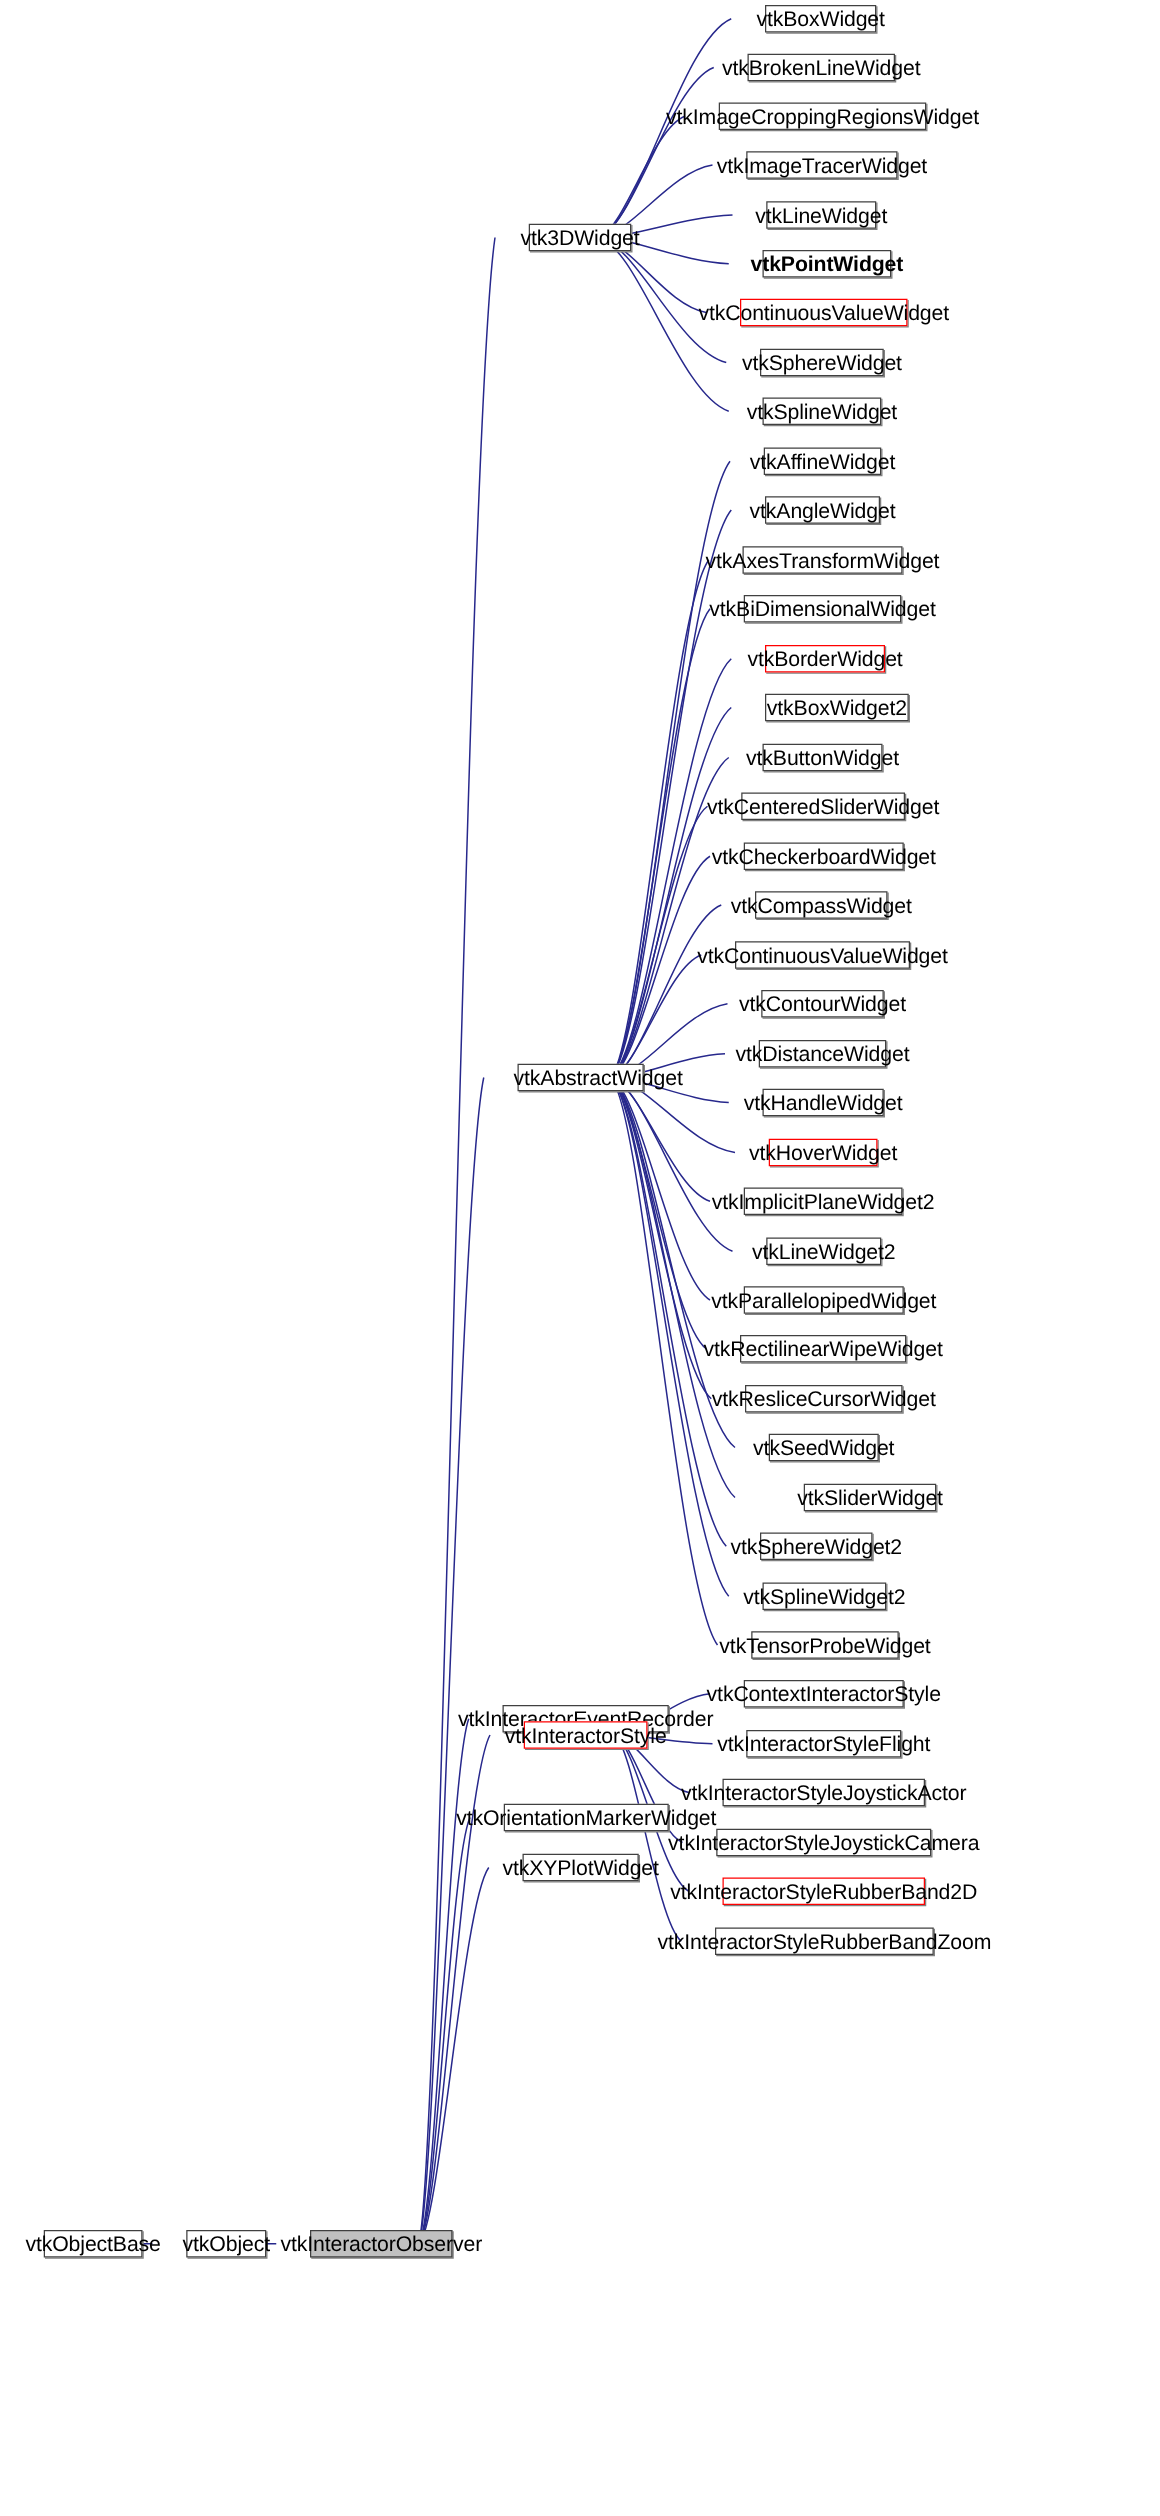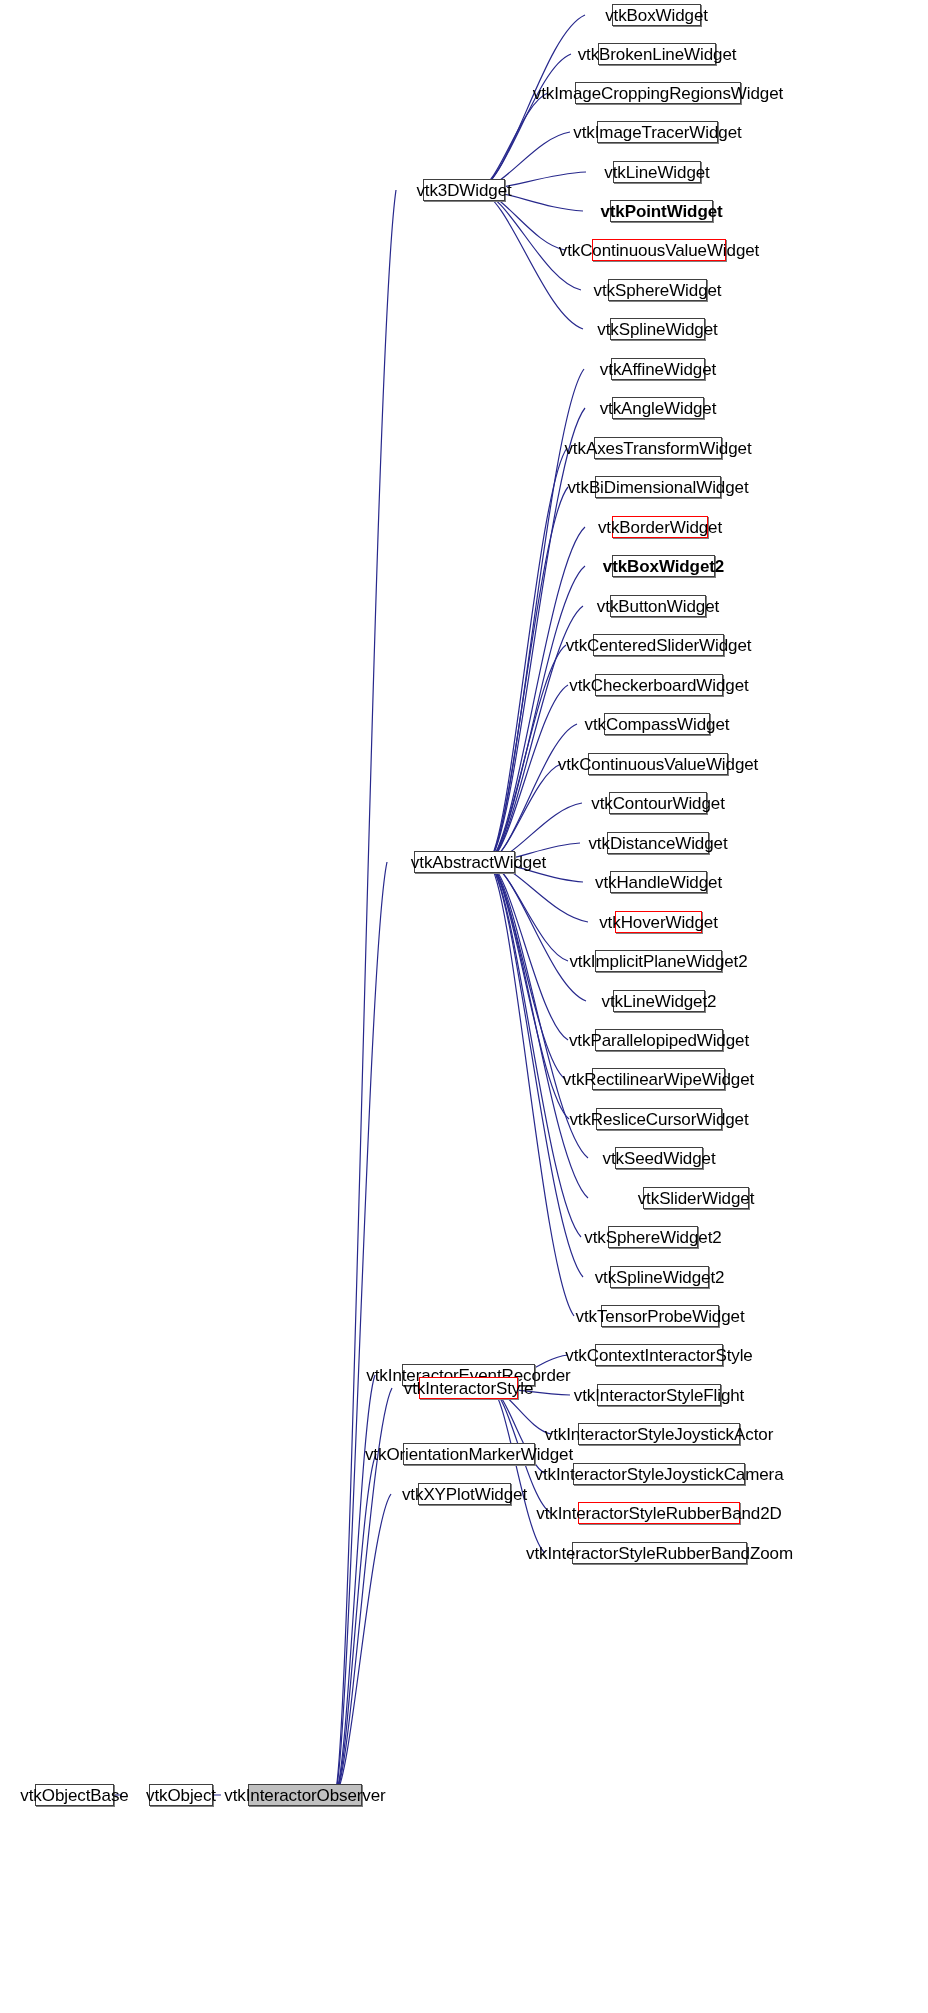--- a/index.html
+++ b/index.html
@@ -126,21 +126,21 @@
       <div class="node" style="left: 586px; top: 161px; width: 88px;">vtkLineWidget</div>
       <div class="node" style="left: 583px; top: 200px; width: 103px; font-weight: bold;">vtkPointWidget</div>
       <div class="node red" style="left: 565px; top: 239px; width: 134px;">vtkContinuousValueWidget</div>
       <div class="node" style="left: 581px; top: 279px; width: 99px;">vtkSphereWidget</div>
       <div class="node" style="left: 583px; top: 318px; width: 95px;">vtkSplineWidget</div>
       <div class="node" style="left: 584px; top: 358px; width: 94px;">vtkAffineWidget</div>
       <div class="node" style="left: 585px; top: 397px; width: 92px;">vtkAngleWidget</div>
       <div class="node" style="left: 567px; top: 437px; width: 128px;">vtkAxesTransformWidget</div>
       <div class="node" style="left: 568px; top: 476px; width: 126px;">vtkBiDimensionalWidget</div>
       <div class="node red" style="left: 585px; top: 516px; width: 96px;">vtkBorderWidget</div>
-      <div class="node" style="left: 585px; top: 555px; width: 103px; font-weight: bold;">vtkBoxWidget2</div>
+      <div class="node" style="left: 585px; top: 555px; width: 115px;">vtkBoxWidget2</div>
       <div class="node" style="left: 583px; top: 595px; width: 96px;">vtkButtonWidget</div>
       <div class="node" style="left: 566px; top: 634px; width: 131px;">vtkCenteredSliderWidget</div>
       <div class="node" style="left: 568px; top: 674px; width: 128px;">vtkCheckerboardWidget</div>
       <div class="node" style="left: 577px; top: 713px; width: 106px;">vtkCompassWidget</div>
       <div class="node" style="left: 561px; top: 753px; width: 140px;">vtkContinuousValueWidget</div>
       <div class="node" style="left: 582px; top: 792px; width: 98px;">vtkContourWidget</div>
       <div class="node" style="left: 580px; top: 832px; width: 102px;">vtkDistanceWidget</div>
       <div class="node" style="left: 583px; top: 871px; width: 97px;">vtkHandleWidget</div>
       <div class="node red" style="left: 588px; top: 911px; width: 87px;">vtkHoverWidget</div>
       <div class="node" style="left: 568px; top: 950px; width: 127px;">vtkImplicitPlaneWidget2</div>

